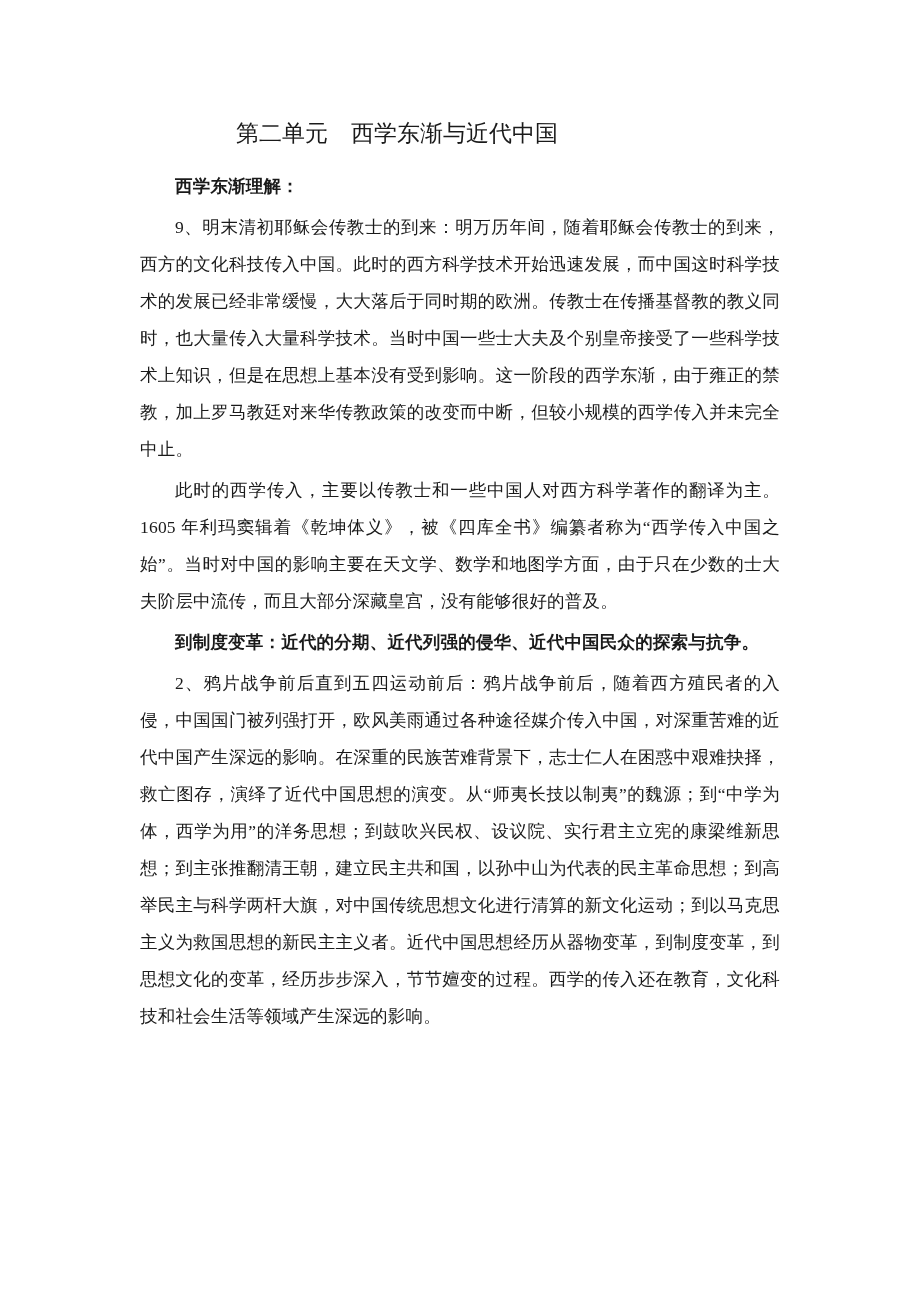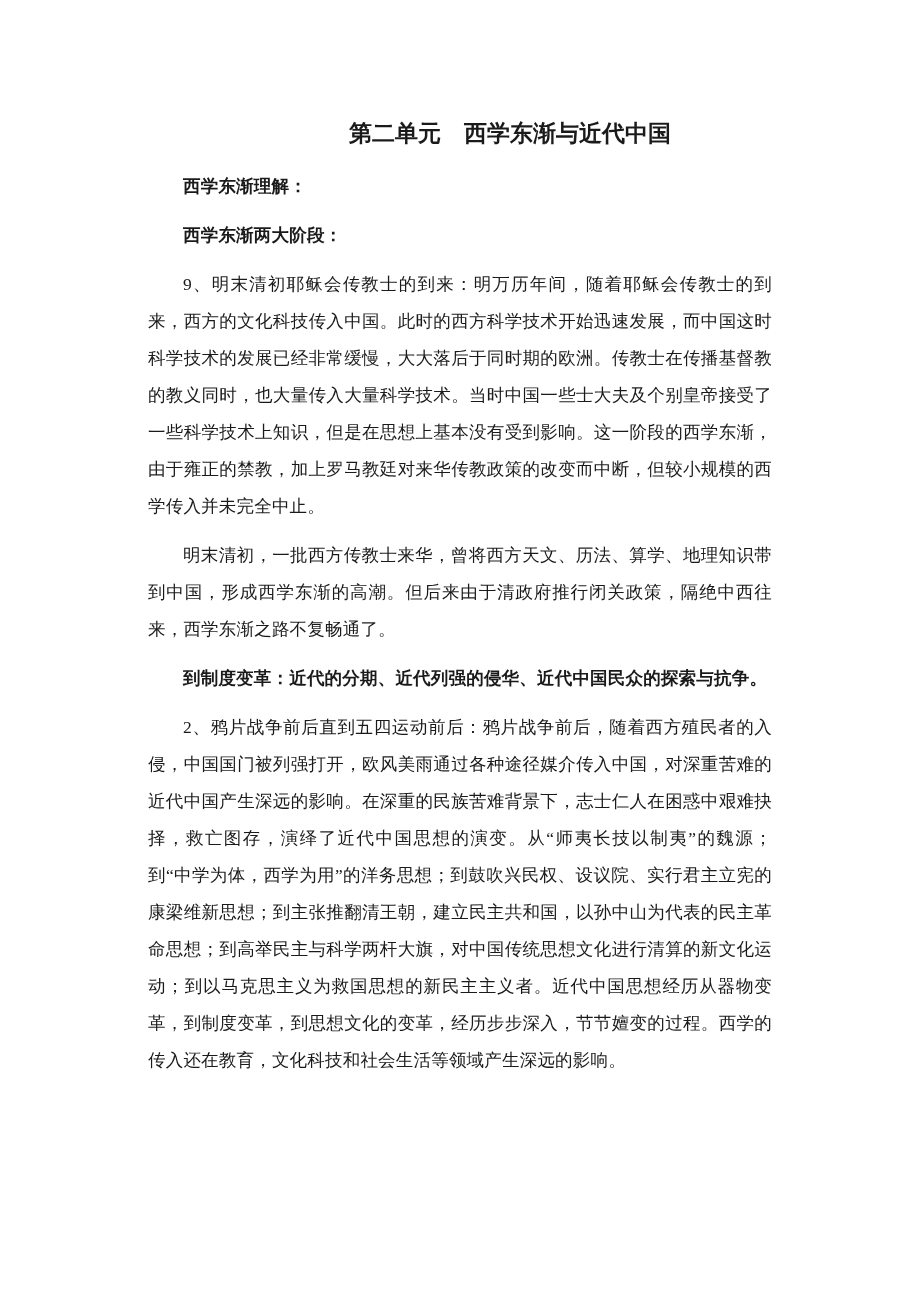--- a/index.html
+++ b/index.html
@@ -13,55 +13,54 @@
     height: 1302px;
     background: #ffffff;
     box-sizing: border-box;
     padding: 112px 136px 0 136px;
     overflow: hidden;
     font-family: "Liberation Serif", "DejaVu Serif", serif;
     color: #1a1a1a;
   }
   .doc-title {
     font-size: 23px;
-    font-weight: bold;
+    font-weight: normal;
     line-height: 44px;
-    text-align: center;
+    text-align: left;
     
     text-indent: 100px;
     margin: 0 0 12px 0;
     white-space: nowrap;
   }
   .block {
     font-size: 17.5px;
     line-height: 37px;
-    margin: 12px;
+    margin: 4px;
     text-indent: 2em;
     text-align: justify;
     letter-spacing: 0.2px;
   }
   .block.heading {
     font-weight: bold;
     text-align: left;
   }
 </style>
 </head>
 <body>
 
 <div class="page">
 
   <h1 class="doc-title">第二单元　西学东渐与近代中国</h1>
 
   <p class="block heading">西学东渐理解：</p>
 
 
-  <p class="block heading">西学东渐两大阶段：</p>
 
   <p class="block">9、明末清初耶稣会传教士的到来：明万历年间，随着耶稣会传教士的到来，西方的文化科技传入中国。此时的西方科学技术开始迅速发展，而中国这时科学技术的发展已经非常缓慢，大大落后于同时期的欧洲。传教士在传播基督教的教义同时，也大量传入大量科学技术。当时中国一些士大夫及个别皇帝接受了一些科学技术上知识，但是在思想上基本没有受到影响。这一阶段的西学东渐，由于雍正的禁教，加上罗马教廷对来华传教政策的改变而中断，但较小规模的西学传入并未完全中止。</p>
 
+  <p class="block">此时的西学传入，主要以传教士和一些中国人对西方科学著作的翻译为主。1605 年利玛窦辑着《乾坤体义》，被《四库全书》编纂者称为“西学传入中国之始”。当时对中国的影响主要在天文学、数学和地图学方面，由于只在少数的士大夫阶层中流传，而且大部分深藏皇宫，没有能够很好的普及。</p>
 
-  <p class="block">明末清初，一批西方传教士来华，曾将西方天文、历法、算学、地理知识带到中国，形成西学东渐的高潮。但后来由于清政府推行闭关政策，隔绝中西往来，西学东渐之路不复畅通了。</p>
 
   <p class="block heading">到制度变革：近代的分期、近代列强的侵华、近代中国民众的探索与抗争。</p>
 
   <p class="block">2、鸦片战争前后直到五四运动前后：鸦片战争前后，随着西方殖民者的入侵，中国国门被列强打开，欧风美雨通过各种途径媒介传入中国，对深重苦难的近代中国产生深远的影响。在深重的民族苦难背景下，志士仁人在困惑中艰难抉择，救亡图存，演绎了近代中国思想的演变。从“师夷长技以制夷”的魏源；到“中学为体，西学为用”的洋务思想；到鼓吹兴民权、设议院、实行君主立宪的康梁维新思想；到主张推翻清王朝，建立民主共和国，以孙中山为代表的民主革命思想；到高举民主与科学两杆大旗，对中国传统思想文化进行清算的新文化运动；到以马克思主义为救国思想的新民主主义者。近代中国思想经历从器物变革，到制度变革，到思想文化的变革，经历步步深入，节节嬗变的过程。西学的传入还在教育，文化科技和社会生活等领域产生深远的影响。</p>
 
 </div>
 
 </body></html>

